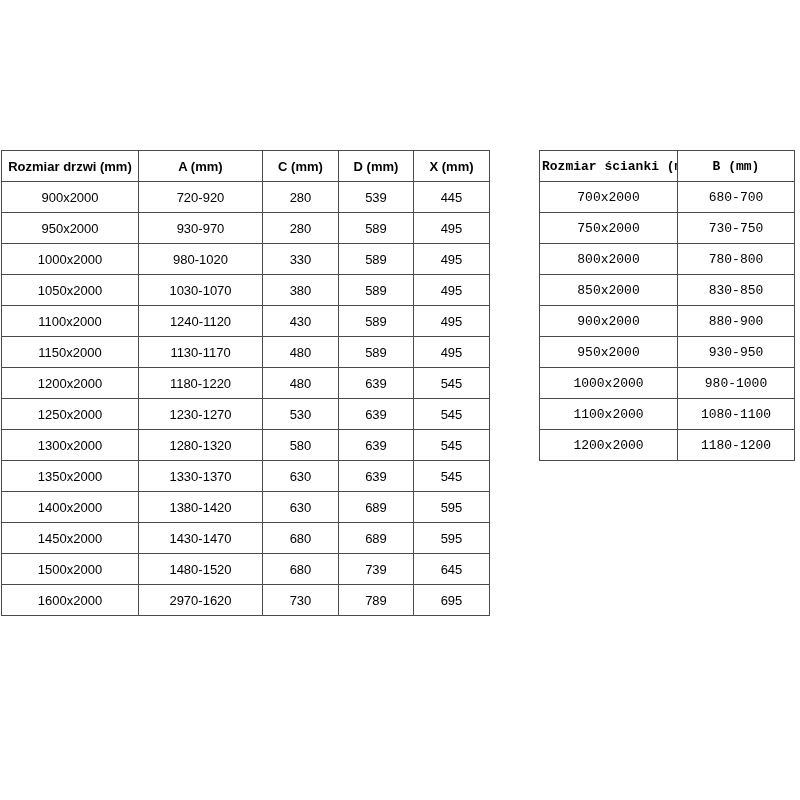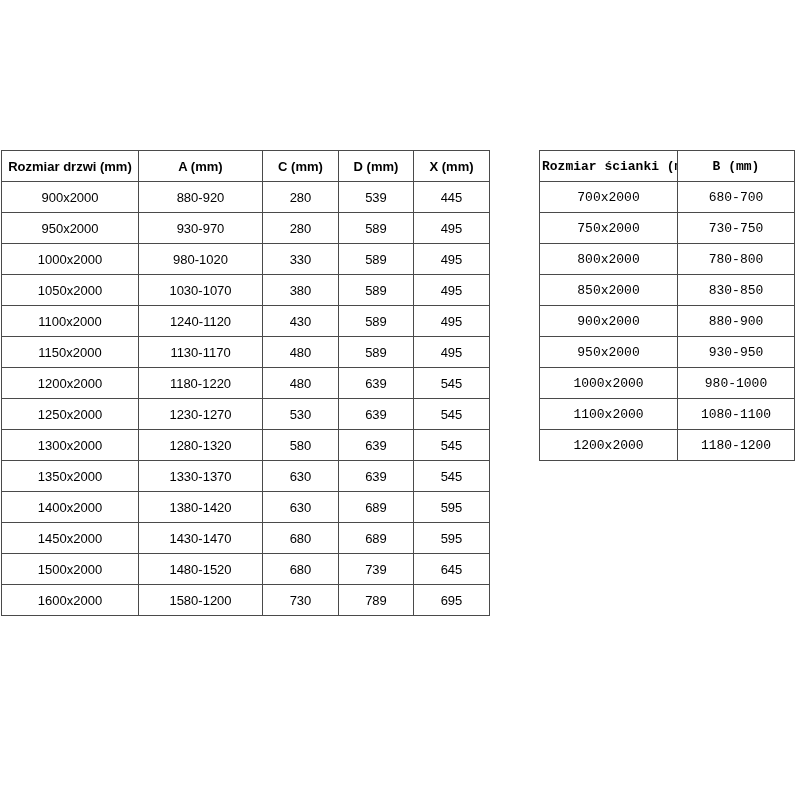--- a/index.html
+++ b/index.html
@@ -75,21 +75,21 @@
           <th>Rozmiar drzwi (mm)</th>
           <th>A (mm)</th>
           <th>C (mm)</th>
           <th>D (mm)</th>
           <th>X (mm)</th>
         </tr>
     </thead>
     <tbody>
         <tr>
           <td>900x2000</td>
-          <td>880-920</td>
+          <td>720-920</td>
           <td>280</td>
           <td>539</td>
           <td>445</td>
         </tr>
         <tr>
           <td>950x2000</td>
           <td>930-970</td>
           <td>280</td>
           <td>589</td>
           <td>495</td>
@@ -166,21 +166,21 @@
         </tr>
         <tr>
           <td>1500x2000</td>
           <td>1480-1520</td>
           <td>680</td>
           <td>739</td>
           <td>645</td>
         </tr>
         <tr>
           <td>1600x2000</td>
-          <td>1580-1200</td>
+          <td>2970-1620</td>
           <td>730</td>
           <td>789</td>
           <td>695</td>
         </tr>
       </tbody>
   </table>
 
   <table class="spec t2">
     <colgroup>
         <col>

